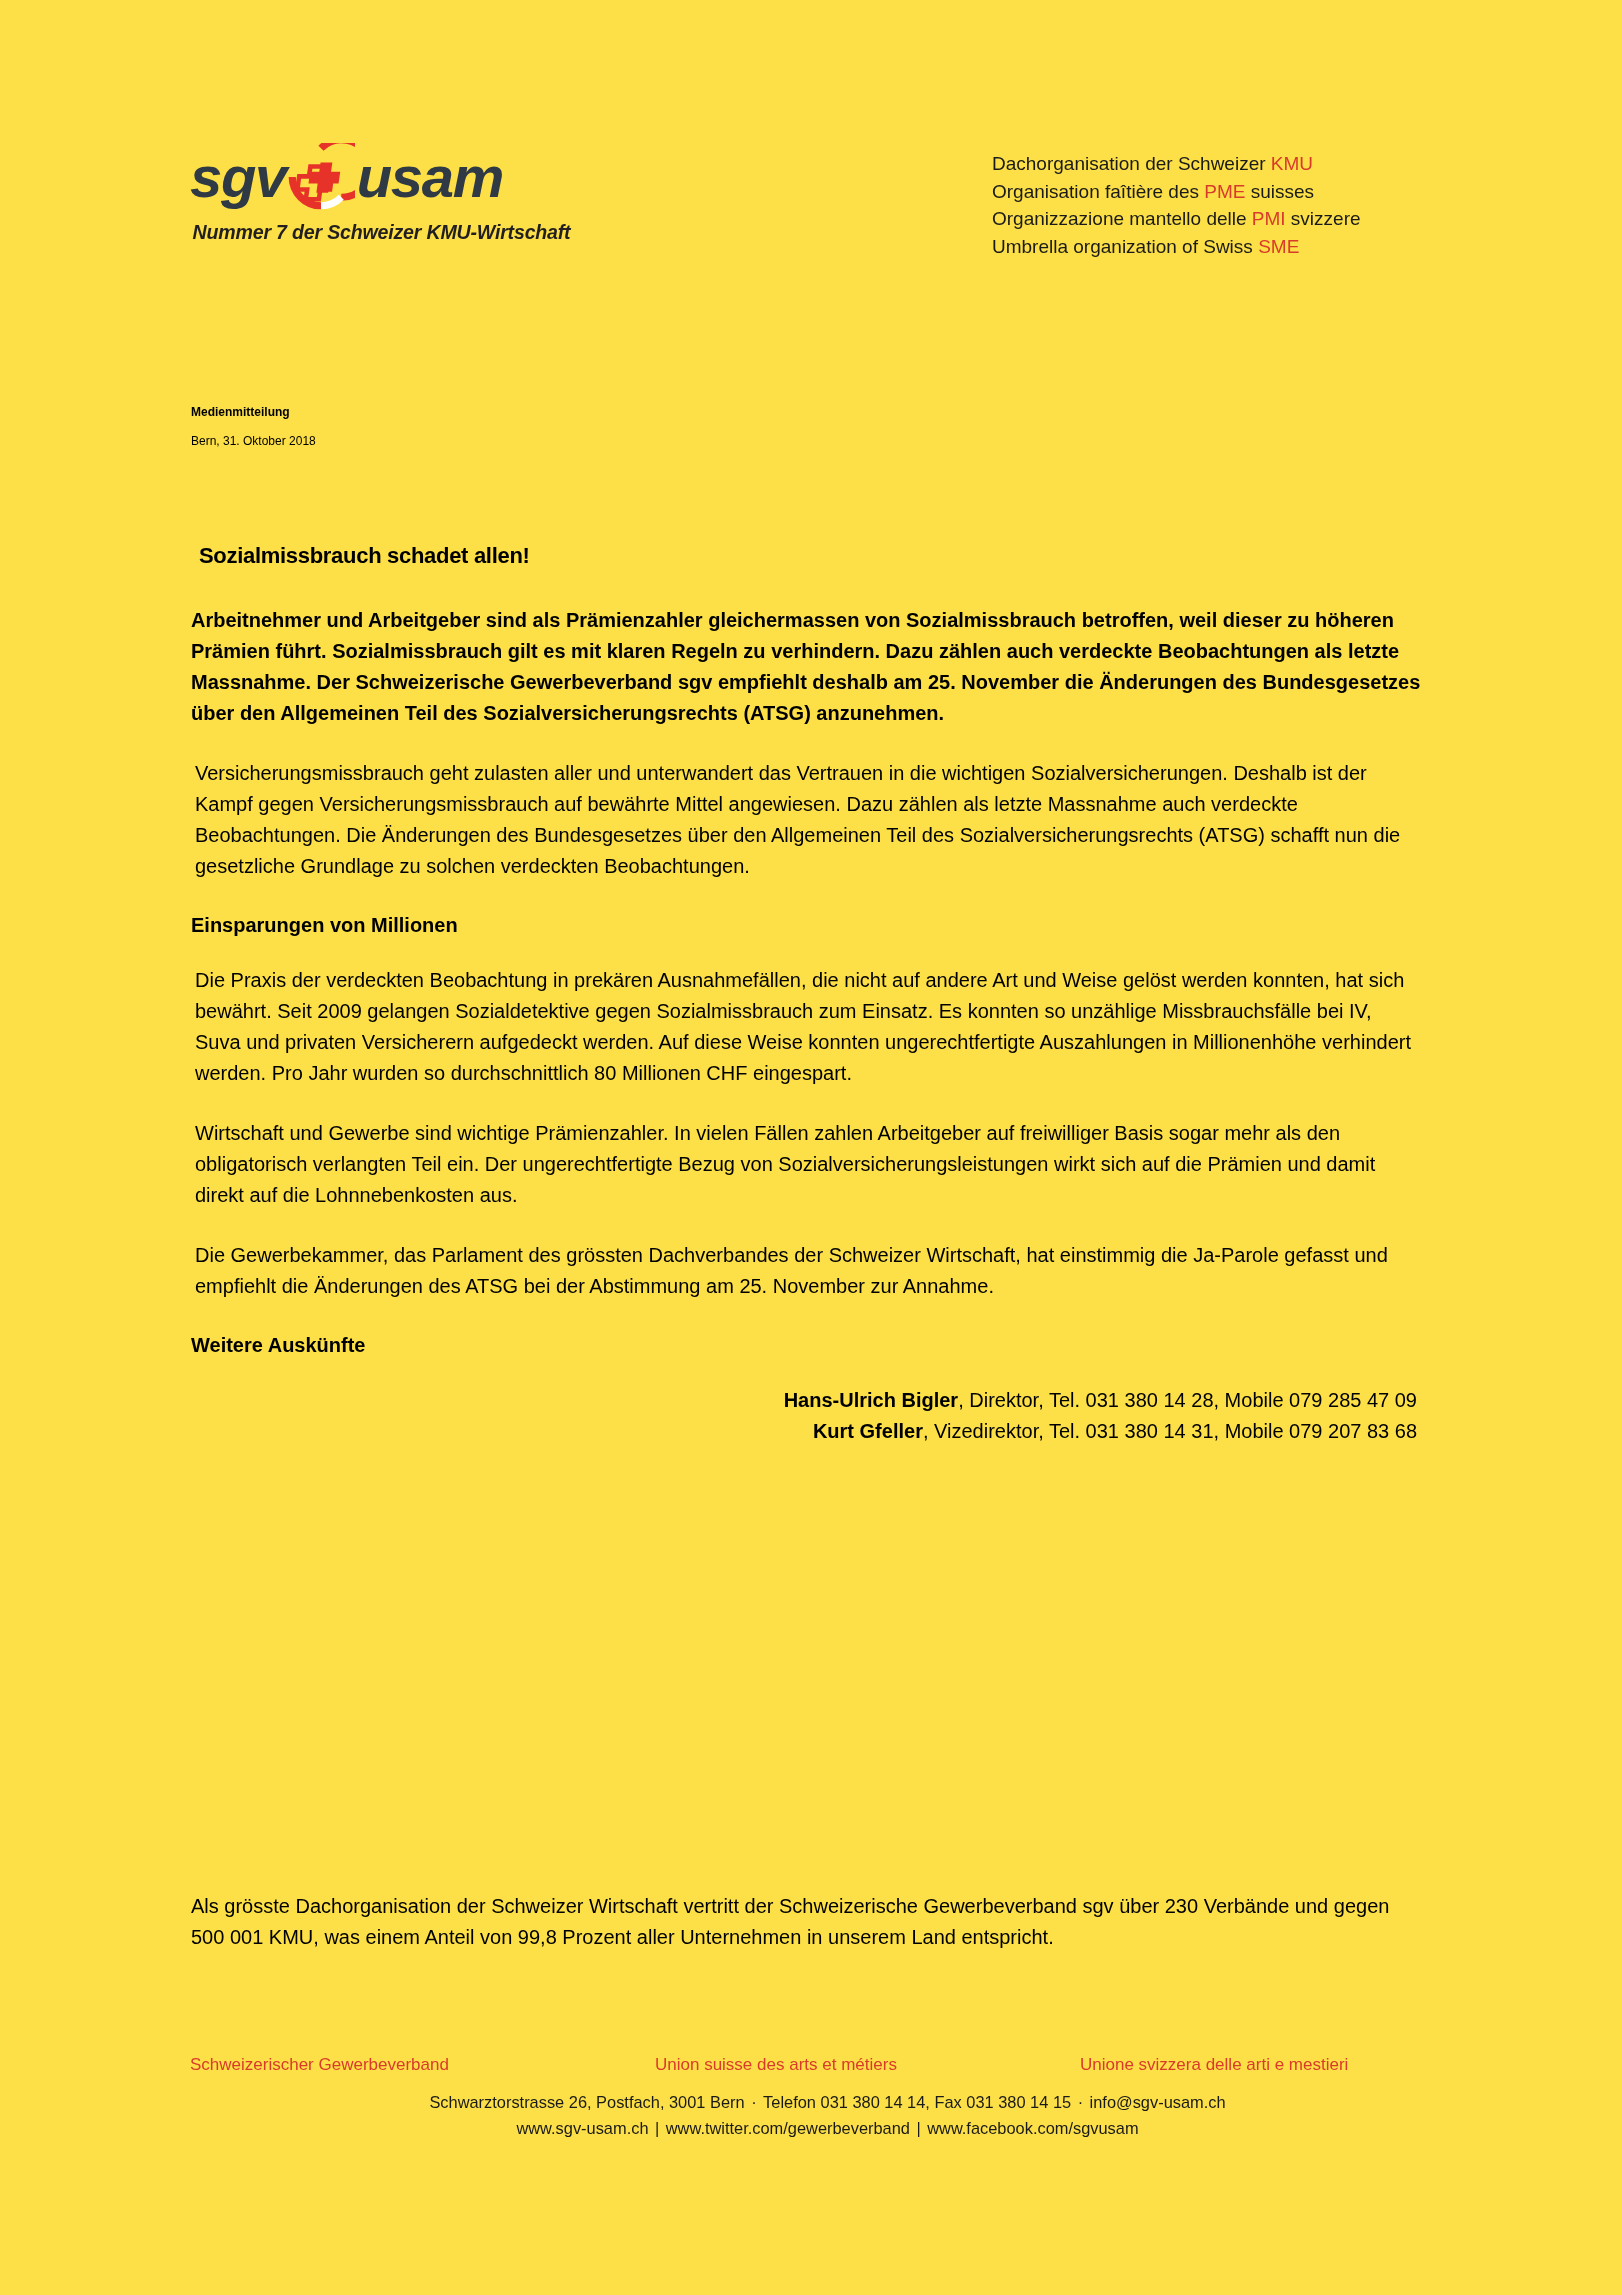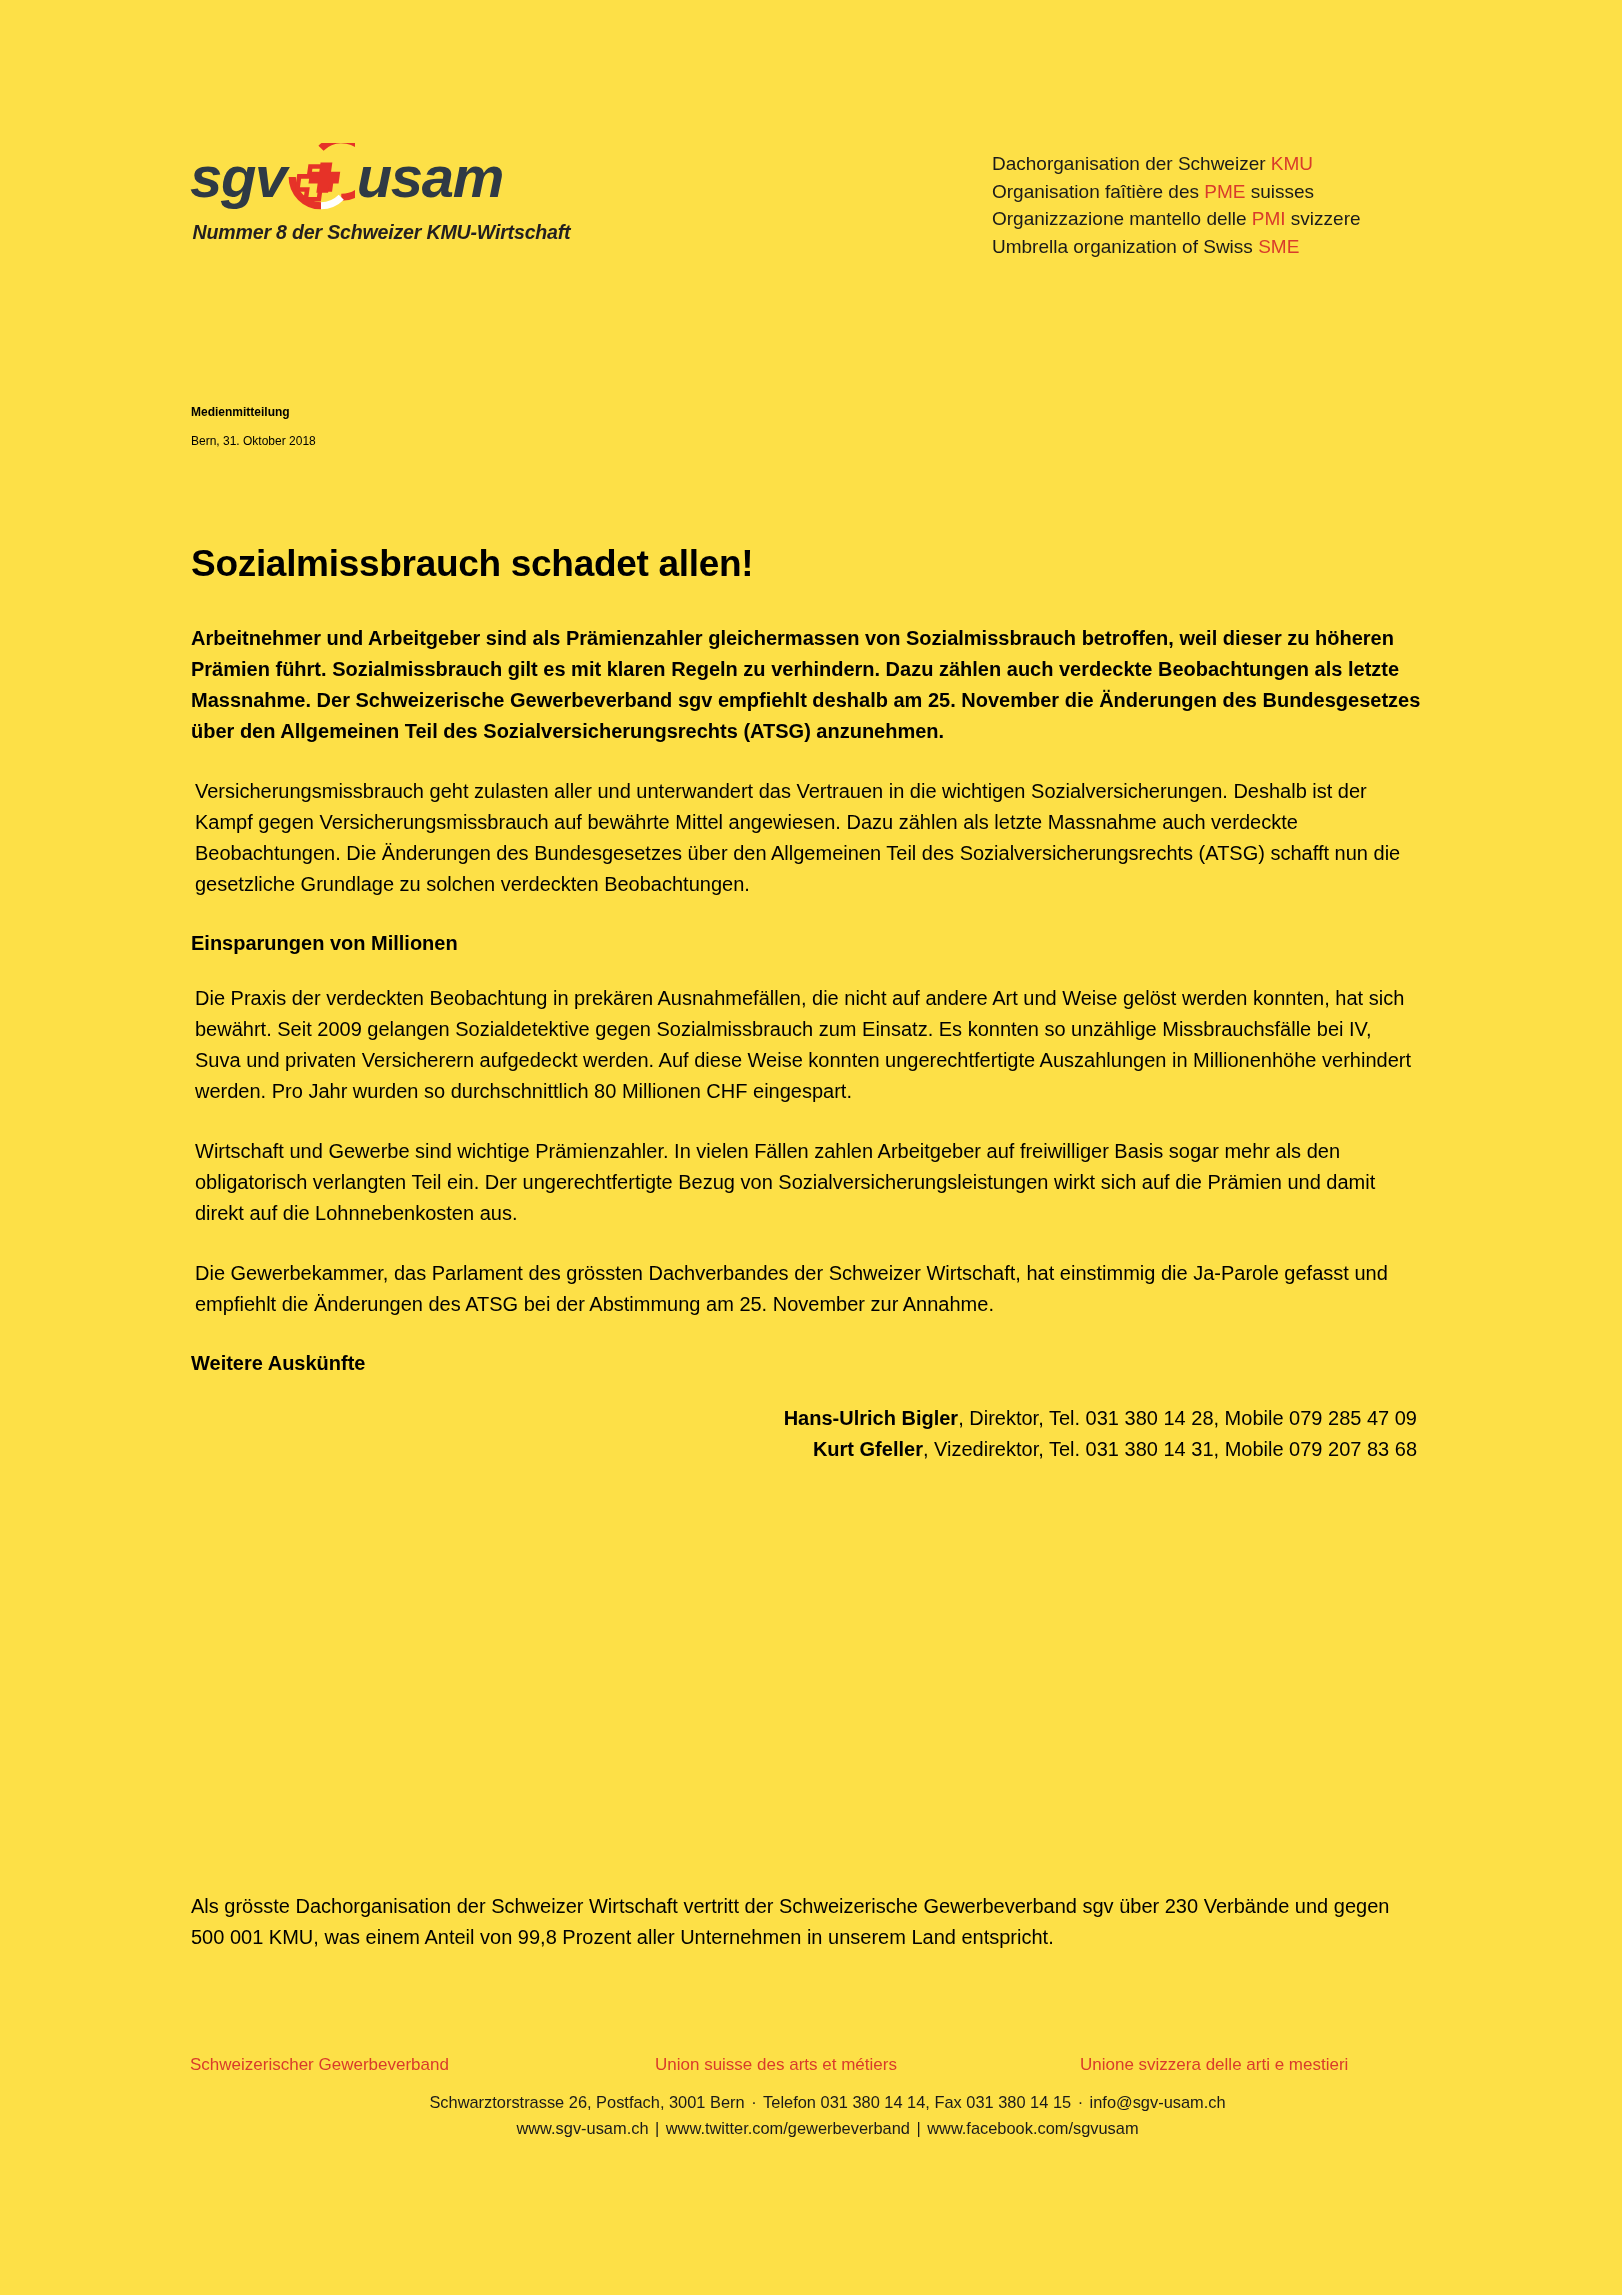--- a/index.html
+++ b/index.html
@@ -88,23 +88,23 @@
   .doc-meta .kind { font-weight: bold; }
 
   
   .content {
     position: absolute;
     top: 543px;
     left: 191px;
     width: 1230px;
   }
   h1.title {
-    font-size: 37px;
-    font-weight: bold;
-    margin: 0 0 37px 0;
+    font-size: 22px;
+    font-weight: bold;
+    margin: 0 0 37px 8px;
     letter-spacing: -0.3px;
     line-height: 1.15;
   }
   p.lead {
     font-size: 20px;
     font-weight: bold;
     line-height: 31px;
     margin: 0 0 29px 0;
     text-align: left;
   }
@@ -177,21 +177,21 @@
             <path d="M52 8 A44 44 0 1 1 83 83" fill="none" stroke="#e63228" stroke-width="11" stroke-linecap="butt"></path>
             <path d="M83 83 A44 44 0 0 1 52 96" fill="none" stroke="#ffffff" stroke-width="11"></path>
             <path d="M52 96 A44 44 0 0 1 8 52" fill="none" stroke="#e63228" stroke-width="11"></path>
 
             <path d="M44 30 h20 v15 h15 v20 h-15 v15 h-20 v-15 h-15 v-20 h15 z" fill="none" stroke="#e63228" stroke-width="7" transform="translate(-4,6) skewX(-8)"></path>
             <path d="M46 26 h18 v14 h14 v18 h-14 v14 h-18 v-14 h-14 v-18 h14 z" fill="#e63228" transform="translate(9,4) skewX(-8)"></path>
           </svg>
         </span>
         <span class="logo-text">usam</span>
       </div>
-      <div class="logo-tagline">Nummer 8 der Schweizer KMU-Wirtschaft</div>
+      <div class="logo-tagline">Nummer 7 der Schweizer KMU-Wirtschaft</div>
     </div>
 
     <div class="header-langs">
       <div><span>Dachorganisation der Schweizer </span><span class="accent">KMU</span><span></span></div>
       <div><span>Organisation faîtière des </span><span class="accent">PME</span><span> suisses</span></div>
       <div><span>Organizzazione mantello delle </span><span class="accent">PMI</span><span> svizzere</span></div>
       <div><span>Umbrella organization of Swiss </span><span class="accent">SME</span><span></span></div>
     </div>
   </div>
 

